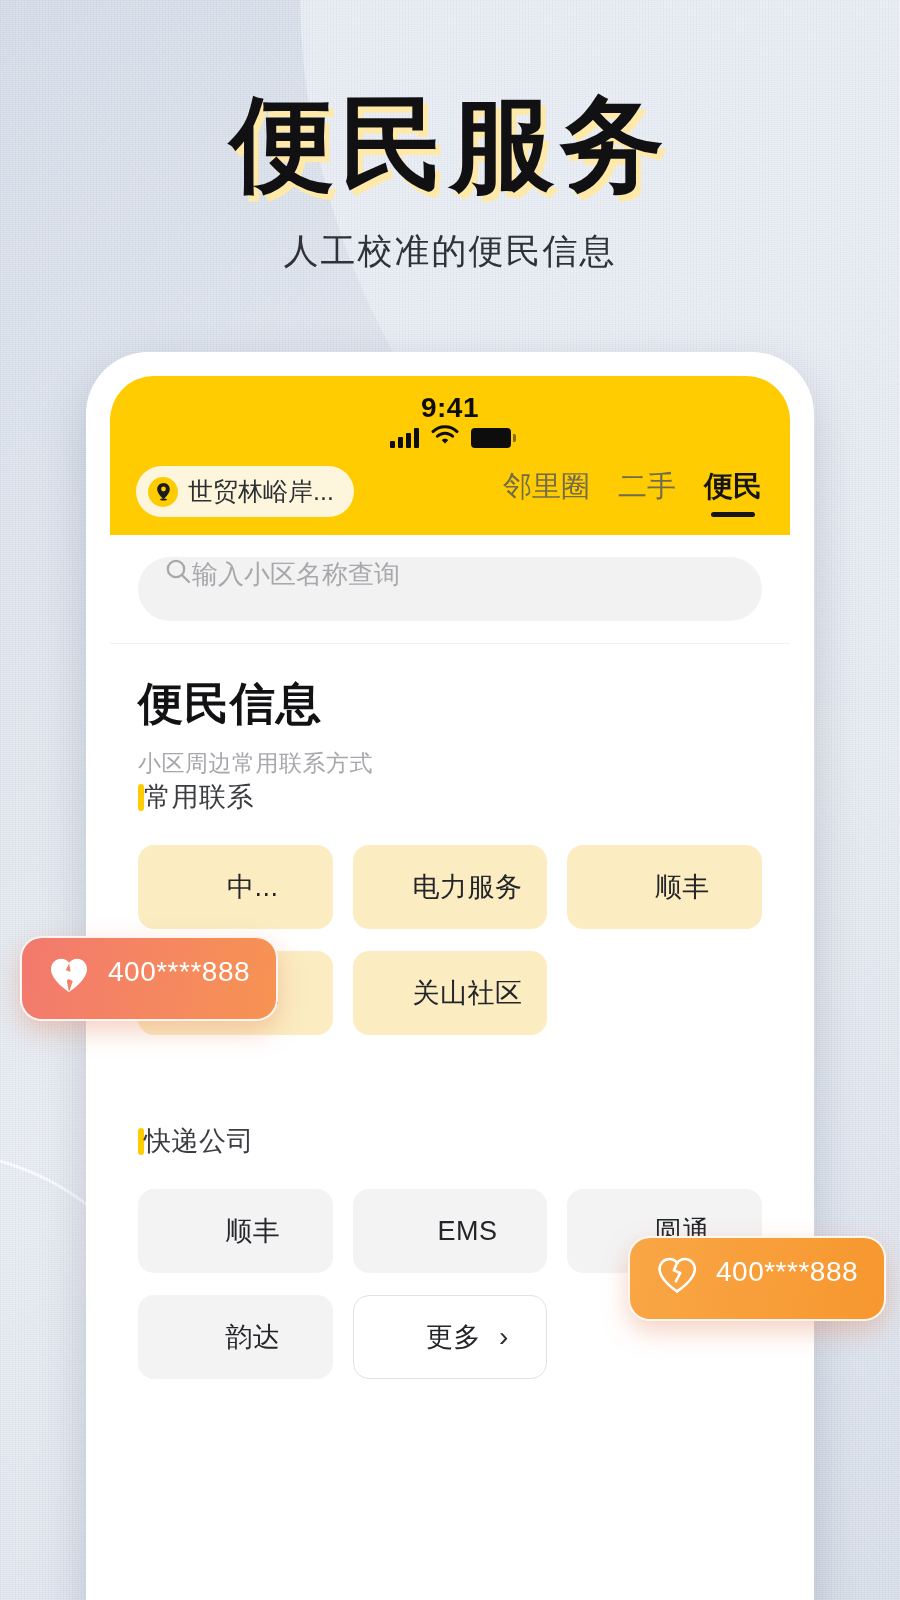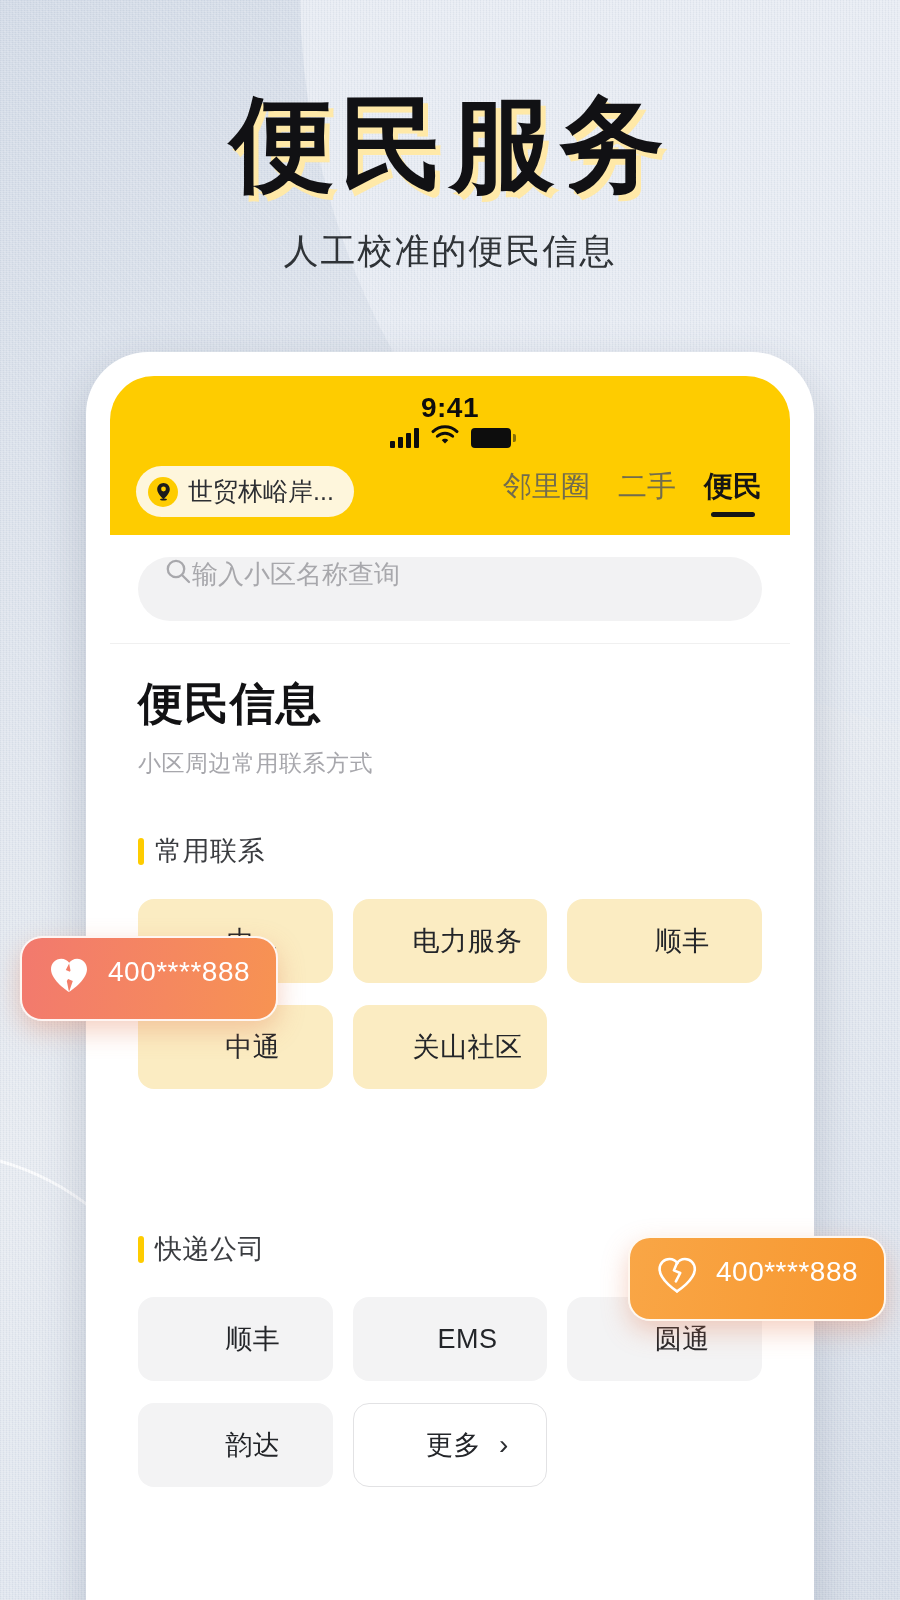--- a/index.html
+++ b/index.html
@@ -145,22 +145,22 @@
     display: flex; align-items: flex-start; gap: 0; padding: 0 26px;
   }
   .search-ph { font-size: 26px; color: #A8A8AC; }
 
   
   .content { padding: 30px 28px 0 28px; }
   .page-title { font-size: 45px; font-weight: 700; color: #121214; letter-spacing: 1px; }
   .page-sub { margin-top: 14px; font-size: 23px; color: #A7A7AC; letter-spacing: .5px; }
 
   .section-head {
-    display: flex; align-items: center; gap: 11px;
-    margin-top: 54px; margin-bottom: 10px;
+    display: flex; align-items: center; gap: 0;
+    margin-bottom: 10px;
   }
   .section-bar { width: 6px; height: 27px; border-radius: 3px; background: #FECC00; flex: 0 0 auto; }
   .section-title { font-size: 27px; color: #3b3d41; letter-spacing: .5px; }
 
   .chip-grid {
     display: grid;
     grid-template-columns: repeat(3, 1fr);
     gap: 22px 20px;
     margin-top: 30px;
   }

